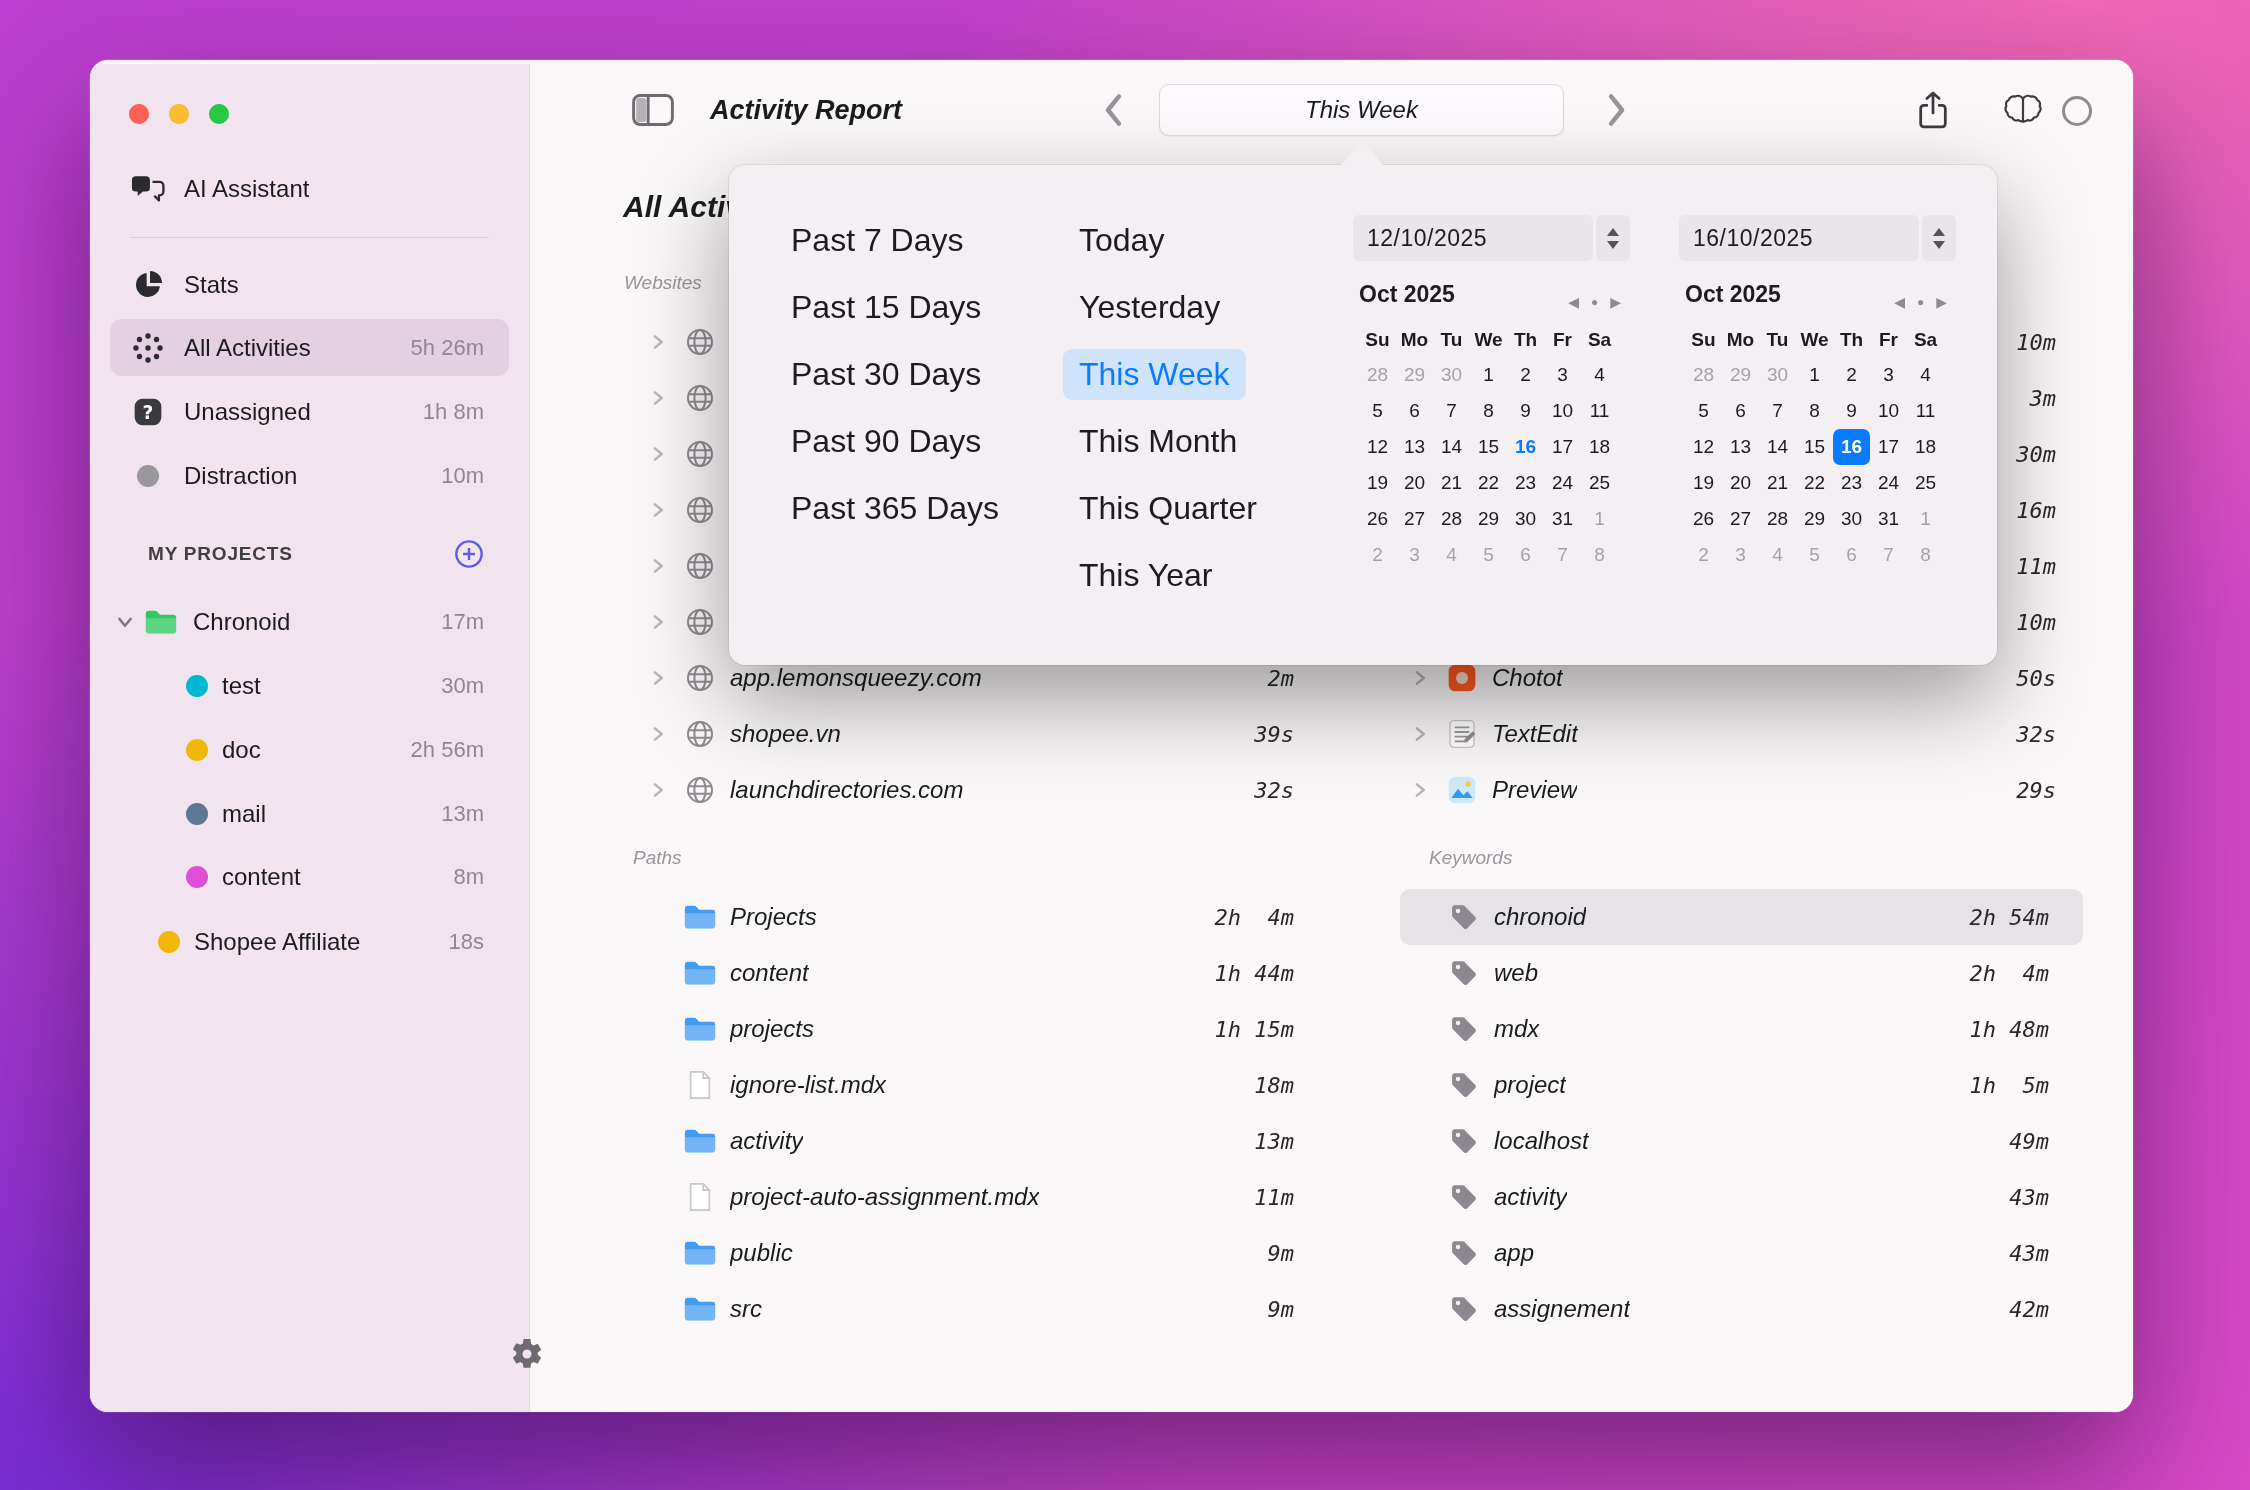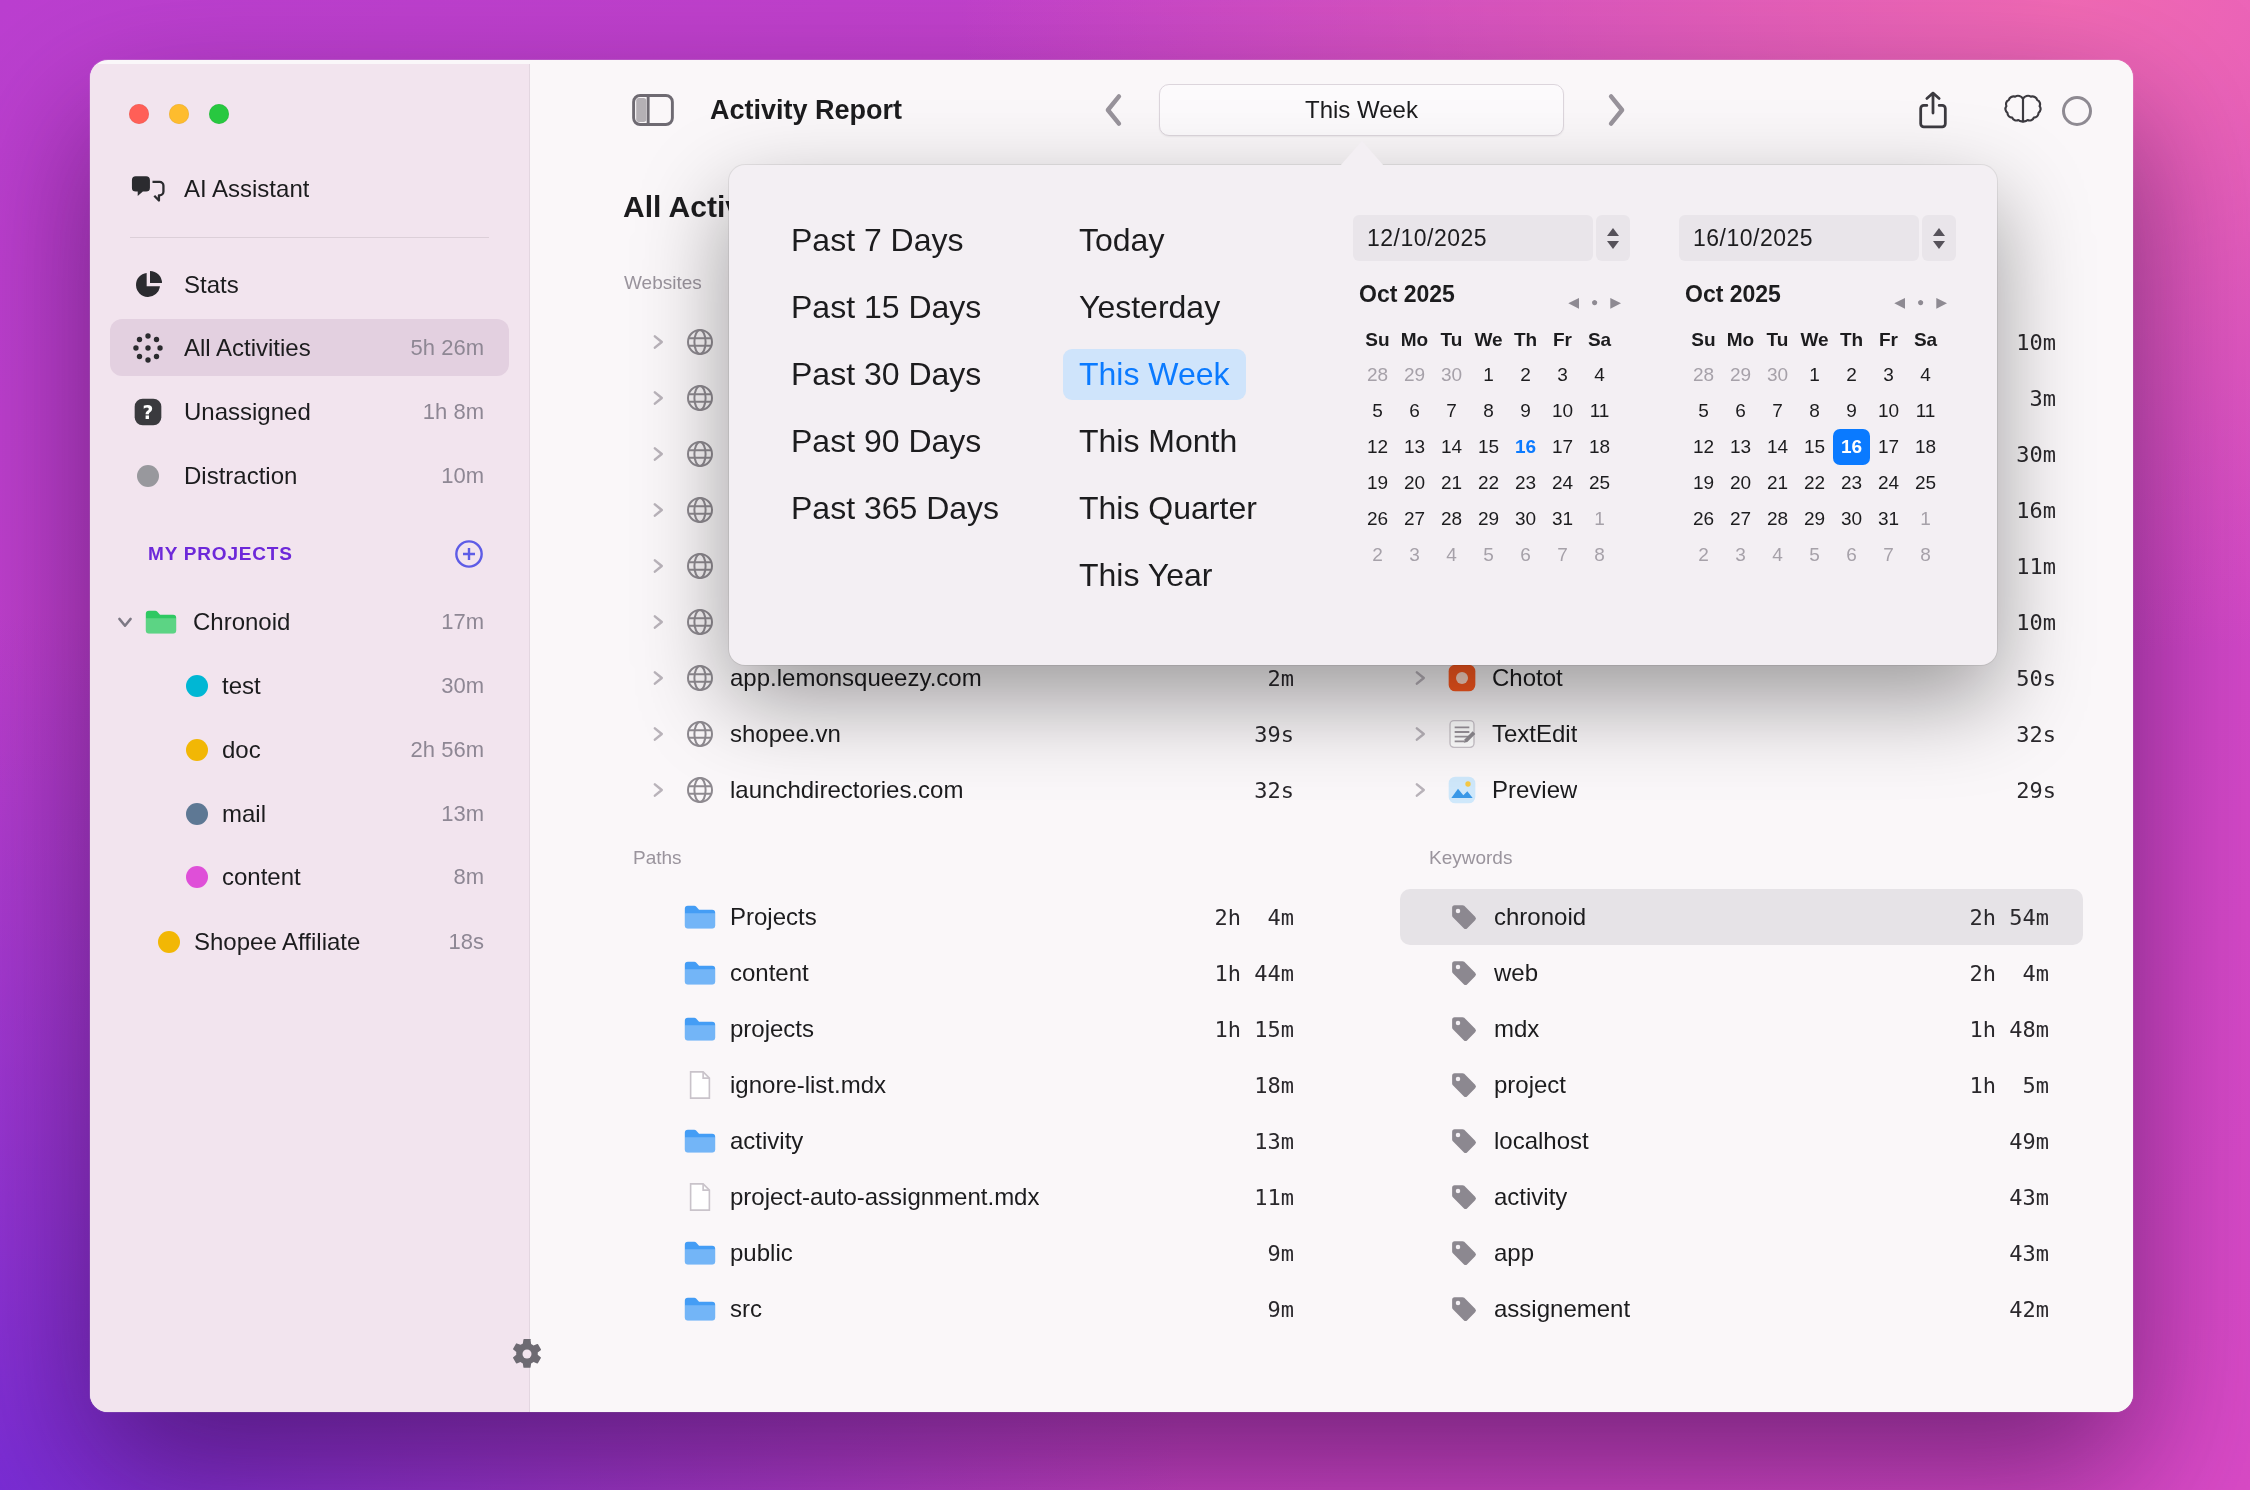--- a/index.html
+++ b/index.html
@@ -22,30 +22,30 @@
   .traffic { position:absolute; left:39px; top:40px; display:flex; gap:20px; }
   .tl { width:20px; height:20px; border-radius:50%; display:inline-block; box-shadow:inset 0 0 1px rgba(0,0,0,.2); }
   .srow { position:absolute; left:20px; right:20px; height:57px; display:flex; align-items:center;
           border-radius:12px; padding:0 25px 0 20px; font-size:24px; }
   .srow.selected { background:#e3d0e0; }
   .s-icon { width:36px; height:36px; margin-right:18px; display:flex; align-items:center; justify-content:center; flex:0 0 auto; }
   .s-label { white-space:nowrap; overflow:hidden; }
   .s-time { margin-left:auto; color:#8e8794; font-size:22px; white-space:pre; }
   .sdivider { position:absolute; left:40px; right:40px; height:1px; background:rgba(0,0,0,.09); }
   .proj-header { position:absolute; left:20px; right:20px; height:40px; display:flex; align-items:center;
-                 padding-left:38px; font-size:19px; font-weight:600; letter-spacing:.8px; color:#6d28d9; }
+                 padding-left:38px; font-size:19px; font-weight:600; letter-spacing:.8px; color:#404040; }
   .plus { position:absolute; right:24px; top:4px; width:32px; height:32px; }
   .srow.proj { padding-left:5px; }
   .srow.child { padding-left:76px; }
   .srow.toplevel { padding-left:48px; }
   .disc { width:20px; margin-right:8px; display:flex; justify-content:center; }
   .dot { width:22px; height:22px; border-radius:50%; margin-right:14px; flex:0 0 auto; }
   .gear { position:absolute; left:419px; bottom:40px; width:36px; height:36px; }
   
-  .main { position:absolute; left:498px; top:0; right:0; bottom:0; background:#faf7f9; }
+  .main { position:absolute; left:498px; top:0; right:0; bottom:0; background:#faf7f9;font-style:italic; }
   .tb-toggle { position:absolute; left:44px; top:33px; }
   .tb-title { position:absolute; left:122px; top:35px; font-size:27px; font-weight:700; }
   .tb-chev { position:absolute; top:33px; cursor:default; }
   .period-btn { position:absolute; left:571px; top:24px; width:405px; height:52px; border-radius:10px;
                 background:#fcfafc; border:1px solid #dcd5dc; box-shadow:0 1px 2px rgba(0,0,0,.06);
                 display:flex; align-items:center; justify-content:center; font-size:24px; }
   .tb-icon { position:absolute; top:30px; }
   .ring { width:30px; height:30px; border-radius:50%; border:3px solid #8e8a92; display:block; }
   .heading { position:absolute; left:35px; top:130px; font-size:30px; font-weight:700; }
   .sec-label { position:absolute; font-size:19px; color:#9a949d; }

